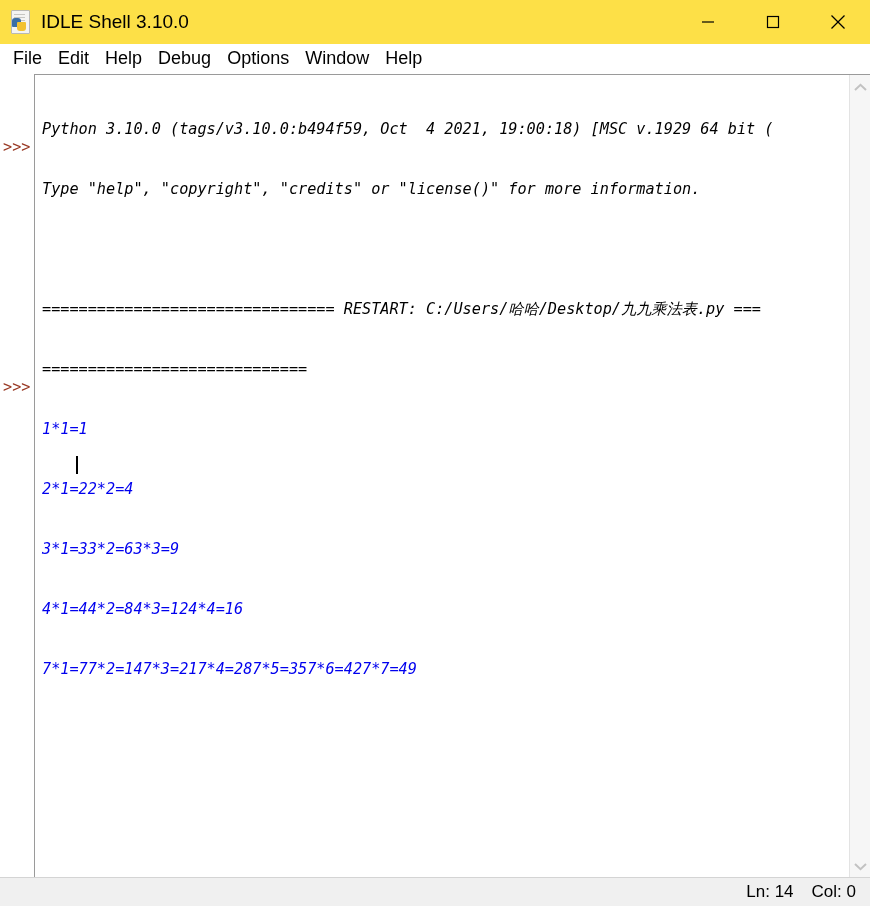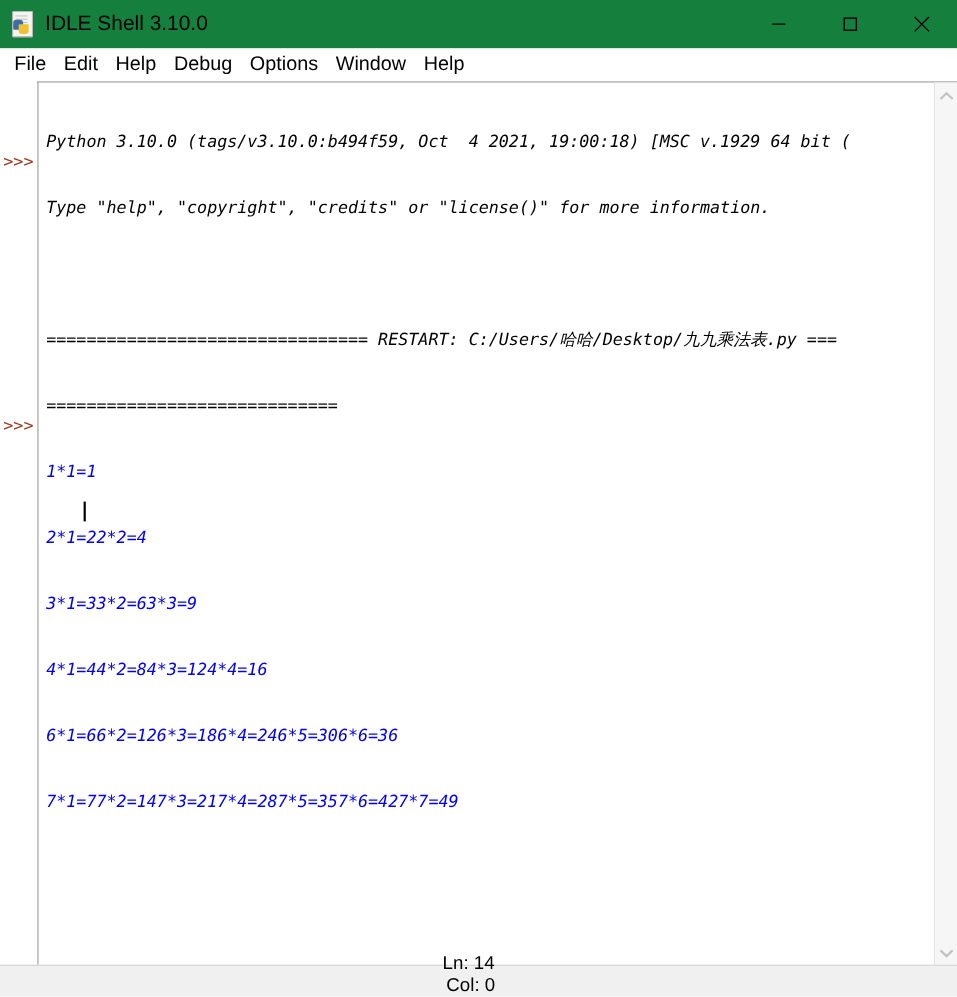--- a/index.html
+++ b/index.html
@@ -13,21 +13,21 @@
     font-family: "Liberation Sans", sans-serif;
     overflow: hidden;
     -webkit-font-smoothing: antialiased;
   }
 
   
   .titlebar {
     position: absolute;
     left: 0; top: 0;
     width: 870px; height: 44px;
-    background: #15803d;
+    background: #fde047;
     display: flex;
     align-items: center;
   }
   .app-icon {
     position: relative;
     width: 22px; height: 24px;
     margin-left: 9px;
     flex: 0 0 auto;
   }
   .app-icon .page {
@@ -185,21 +185,20 @@
   .statusbar {
     position: absolute;
     left: 0; bottom: 0;
     width: 870px; height: 29px;
     background: #f0f0f0;
     border-top: 1px solid #d4d4d4;
     box-sizing: border-box;
     display: flex;
     align-items: center;
     justify-content: flex-end;
-    flex-direction: column;
   }
   .status-item {
     font-size: 17px;
     color: #000000;
     margin-right: 14px;
     white-space: nowrap;
   }
   .status-item.ln { margin-right: 18px; }
 </style>
 </head>
@@ -251,21 +250,20 @@
   <div class="shell-text">
     <span class="line">Python 3.10.0 (tags/v3.10.0:b494f59, Oct  4 2021, 19:00:18) [MSC v.1929 64 bit (</span>
     <span class="line">Type "help", "copyright", "credits" or "license()" for more information.</span>
     <span class="blank"></span>
     <span class="line">================================ RESTART: C:/Users/哈哈/Desktop/九九乘法表.py ===</span>
     <span class="line">=============================</span>
     <span class="line out">1*1=1</span>
     <span class="line out">2*1=22*2=4</span>
     <span class="line out">3*1=33*2=63*3=9</span>
     <span class="line out">4*1=44*2=84*3=124*4=16</span>
-    <span class="line out">6*1=66*2=126*3=186*4=246*5=306*6=36</span>
     <span class="line out">7*1=77*2=147*3=217*4=287*5=357*6=427*7=49</span>
     
     
   </div>
 
   <div class="caret" style="top:381px;"></div>
 
   <div class="vscroll">
     <div class="arrow up">
       <svg width="13" height="9" viewBox="0 0 13 9" aria-hidden="true">

